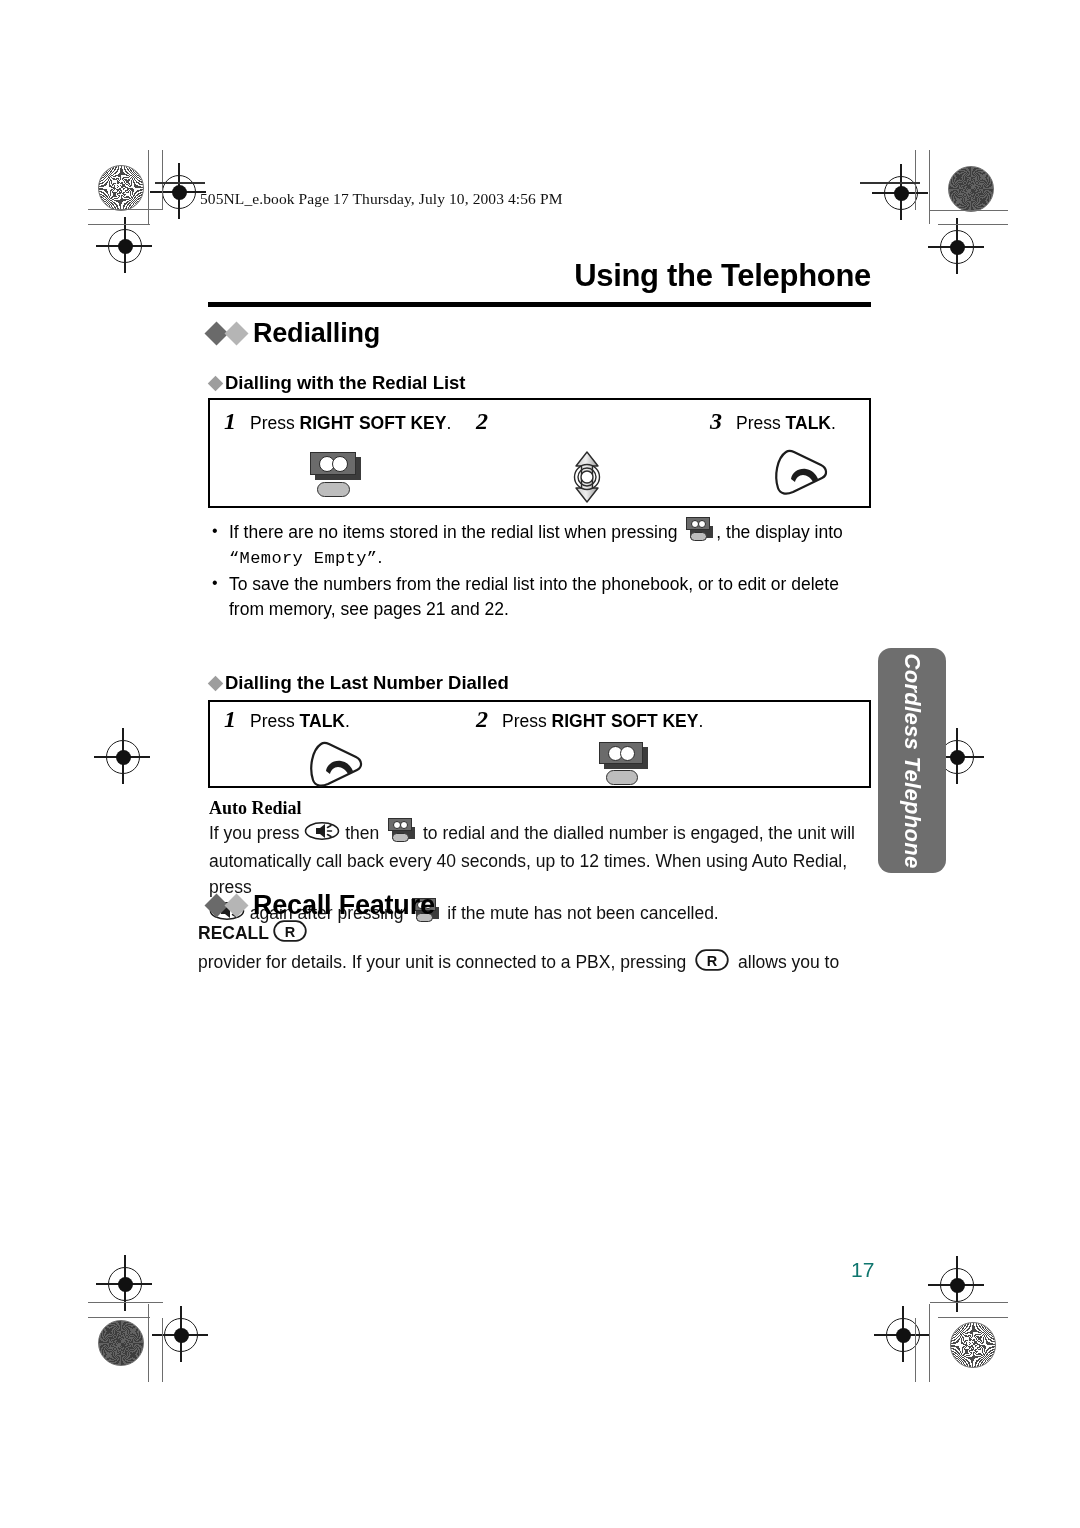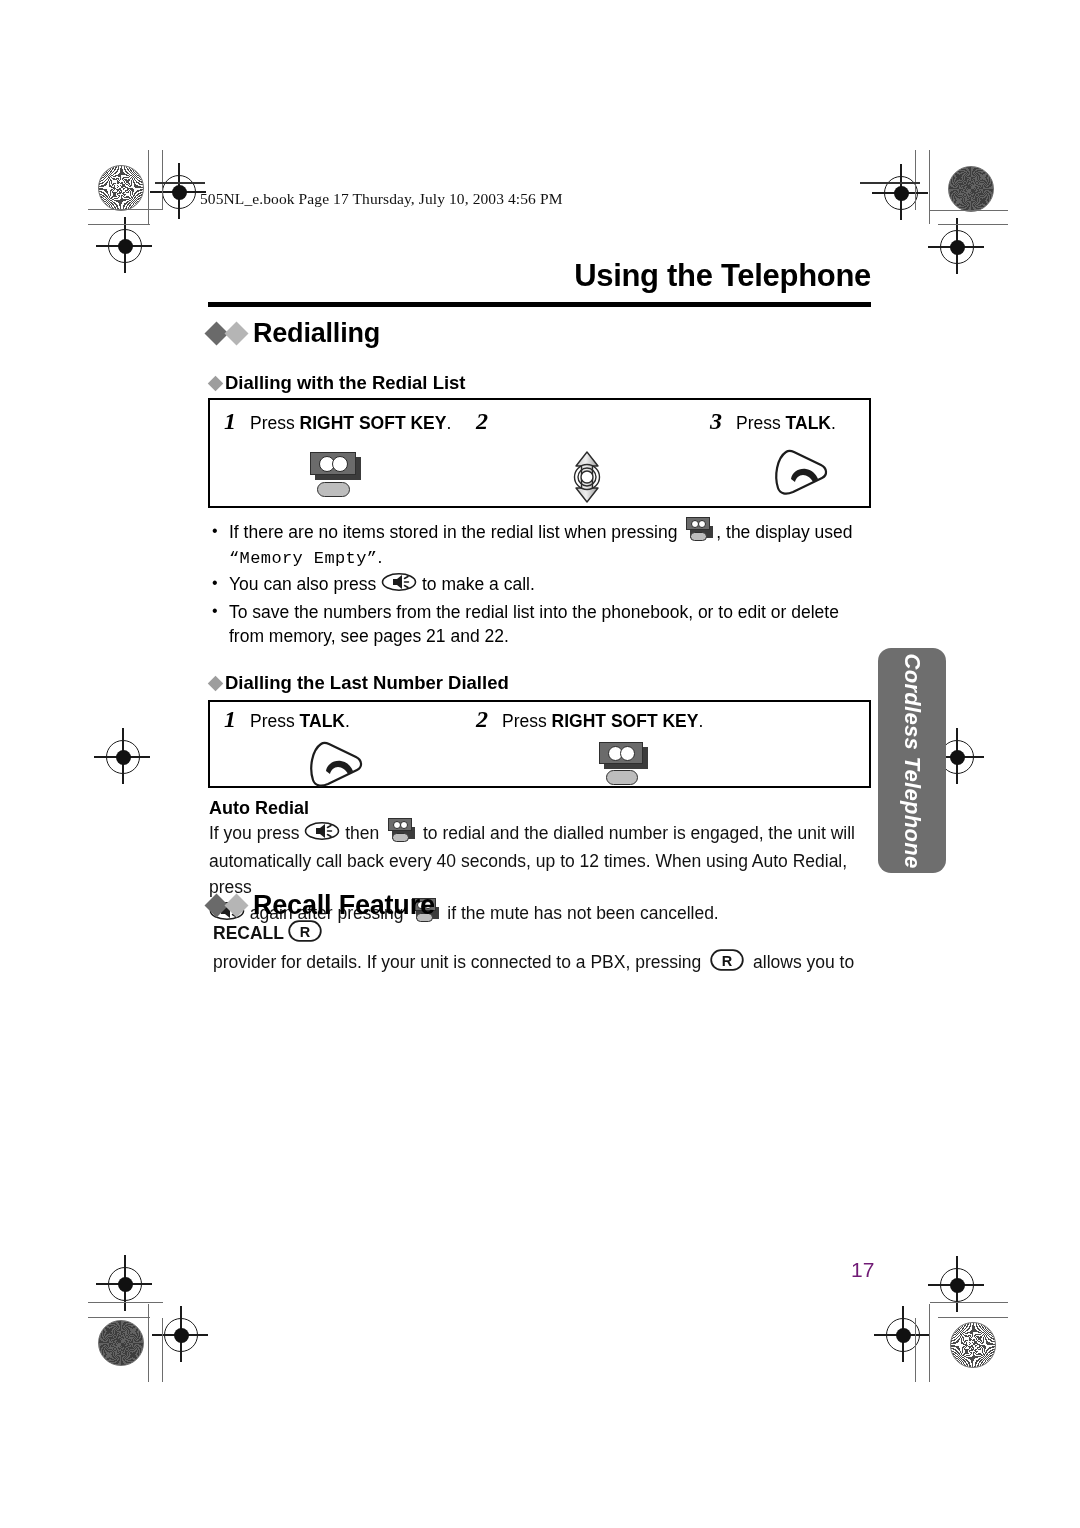--- a/index.html
+++ b/index.html
@@ -250,21 +250,21 @@
     color: #ffffff;
     font-size: 22px;
     font-weight: bold;
     font-style: italic;
     letter-spacing: 0.3px;
   }
 
   .pagenum {
     position: absolute;
     font-size: 21px;
-    color: #701a75;
+    color: #0f766e;
   }
 
   .inline-icon { vertical-align: middle; display: inline-block; }
 </style>
 </head>
 <body>
 
 <div class="page">
 
   <div class="burst" style="left:98px; top:165px;"></div>
@@ -401,34 +401,25 @@
   <div class="blist" style="left:210px; top:520px; width:665px;">
 
     <div class="bitem">
       <span>If there are no items stored in the redial list when pressing </span><span class="icon-softkey inline-icon" style="width:30px; height:21px; margin:0 2px;">
         <span class="sk-shadow" style="left:6px; top:3px; width:23px; height:12px;"></span>
         <span class="sk-body" style="left:2px; top:-6px; width:24px; height:13px;">
           <span class="sk-c1" style="left:4px; top:2px; width:8px; height:8px;"></span>
           <span class="sk-c2" style="left:11px; top:2px; width:8px; height:8px;"></span>
         </span>
         <span class="sk-pill" style="left:6px; top:9px; width:17px; height:9px;"></span>
-      </span><span>, the display used </span><br>
+      </span><span>, the display into </span><br>
       <span class="mono">“Memory Empty”</span><span>.</span>
     </div>
 
 
-    <div class="bitem" style="margin-top:1px;">
-      <span>You can also press </span><span class="icon-speaker inline-icon">
-        <svg width="36" height="20" viewBox="0 0 36 20">
-          <ellipse cx="18" cy="10" rx="16.5" ry="8.2" fill="#ffffff" stroke="#1c1c1c" stroke-width="1.6"></ellipse>
-          <path d="M12 7 L12 13 L16 13 L21 17 L21 3 L16 7 Z" fill="#1c1c1c"></path>
-          <path d="M23.5 6.5 L27 4.5 M23.5 10 L27.5 10 M23.5 13.5 L27 15.5" stroke="#1c1c1c" stroke-width="1.5" fill="none" stroke-linecap="round"></path>
-        </svg>
-      </span><span> to make a call.</span>
-    </div>
 
     <div class="bitem" style="margin-top:1px;">
       <span>To save the numbers from the redial list into the phonebook, or to edit or delete from memory, see pages 21 and 22.</span>
     </div>
   </div>
 
   <div class="h2row" style="left:210px; top:672px;">
     <span class="dia small"></span>
     <span class="h2text">Dialling the Last Number Dialled</span>
   </div>
@@ -457,21 +448,21 @@
     <div class="icon-softkey" style="position:absolute; left:385px; top:40px; width:62px; height:46px;">
       <div class="sk-shadow" style="left:9px; top:5px; width:44px; height:22px;"></div>
       <div class="sk-body" style="left:4px; top:0px; width:44px; height:22px;">
         <div class="sk-c1" style="left:8px; top:3px; width:15px; height:15px;"></div>
         <div class="sk-c2" style="left:20px; top:3px; width:15px; height:15px;"></div>
       </div>
       <div class="sk-pill" style="left:11px; top:28px; width:32px; height:15px;"></div>
     </div>
   </div>
 
-  <div class="h3text" style="left:209px; top:798px;">Auto Redial</div>
+  <div class="h3text" style="left:209px; top:798px;font-family:Liberation Serif, serif;">Auto Redial</div>
 
   <div class="body-line" style="left:209px; top:820px; width:672px; line-height:26px;">
     <span>If you press </span><span class="icon-speaker inline-icon">
       <svg width="36" height="20" viewBox="0 0 36 20">
         <ellipse cx="18" cy="10" rx="16.5" ry="8.2" fill="#ffffff" stroke="#1c1c1c" stroke-width="1.6"></ellipse>
         <path d="M12 7 L12 13 L16 13 L21 17 L21 3 L16 7 Z" fill="#1c1c1c"></path>
         <path d="M23.5 6.5 L27 4.5 M23.5 10 L27.5 10 M23.5 13.5 L27 15.5" stroke="#1c1c1c" stroke-width="1.5" fill="none" stroke-linecap="round"></path>
       </svg>
     </span><span> then </span><span class="icon-softkey inline-icon" style="width:30px; height:21px; margin:0 2px;">
       <span class="sk-shadow" style="left:6px; top:3px; width:23px; height:12px;"></span>
@@ -499,21 +490,21 @@
       <span class="sk-pill" style="left:6px; top:9px; width:17px; height:9px;"></span>
     </span><span> if the mute has not been cancelled.</span>
   </div>
 
   <div class="h1row" style="left:208px; top:890px;">
     <span class="dia dark"></span>
     <span class="dia light"></span>
     <span class="h1text">Recall Feature</span>
   </div>
 
-  <div class="body-line" style="left:213px; top:920px; width:672px; line-height:26px;">
+  <div class="body-line" style="left:198px; top:920px; width:672px; line-height:26px;">
     <b>RECALL</b><span class="icon-rkey" style="margin:0 4px;">
       <svg width="34" height="22" viewBox="0 0 34 22">
         <rect x="1.2" y="1.2" width="31.6" height="19.6" rx="9.8" ry="9.8" fill="#ffffff" stroke="#1c1c1c" stroke-width="1.8"></rect>
         <text x="17" y="16.5" text-anchor="middle" font-family="Liberation Sans, sans-serif" font-size="14.5" font-weight="bold" fill="#111">R</text>
       </svg>
     </span>
     <br>
     <span>provider for details. If your unit is connected to a PBX, pressing </span><span class="icon-rkey" style="margin:0 4px;">
       <svg width="34" height="22" viewBox="0 0 34 22">
         <rect x="1.2" y="1.2" width="31.6" height="19.6" rx="9.8" ry="9.8" fill="#ffffff" stroke="#1c1c1c" stroke-width="1.8"></rect>

